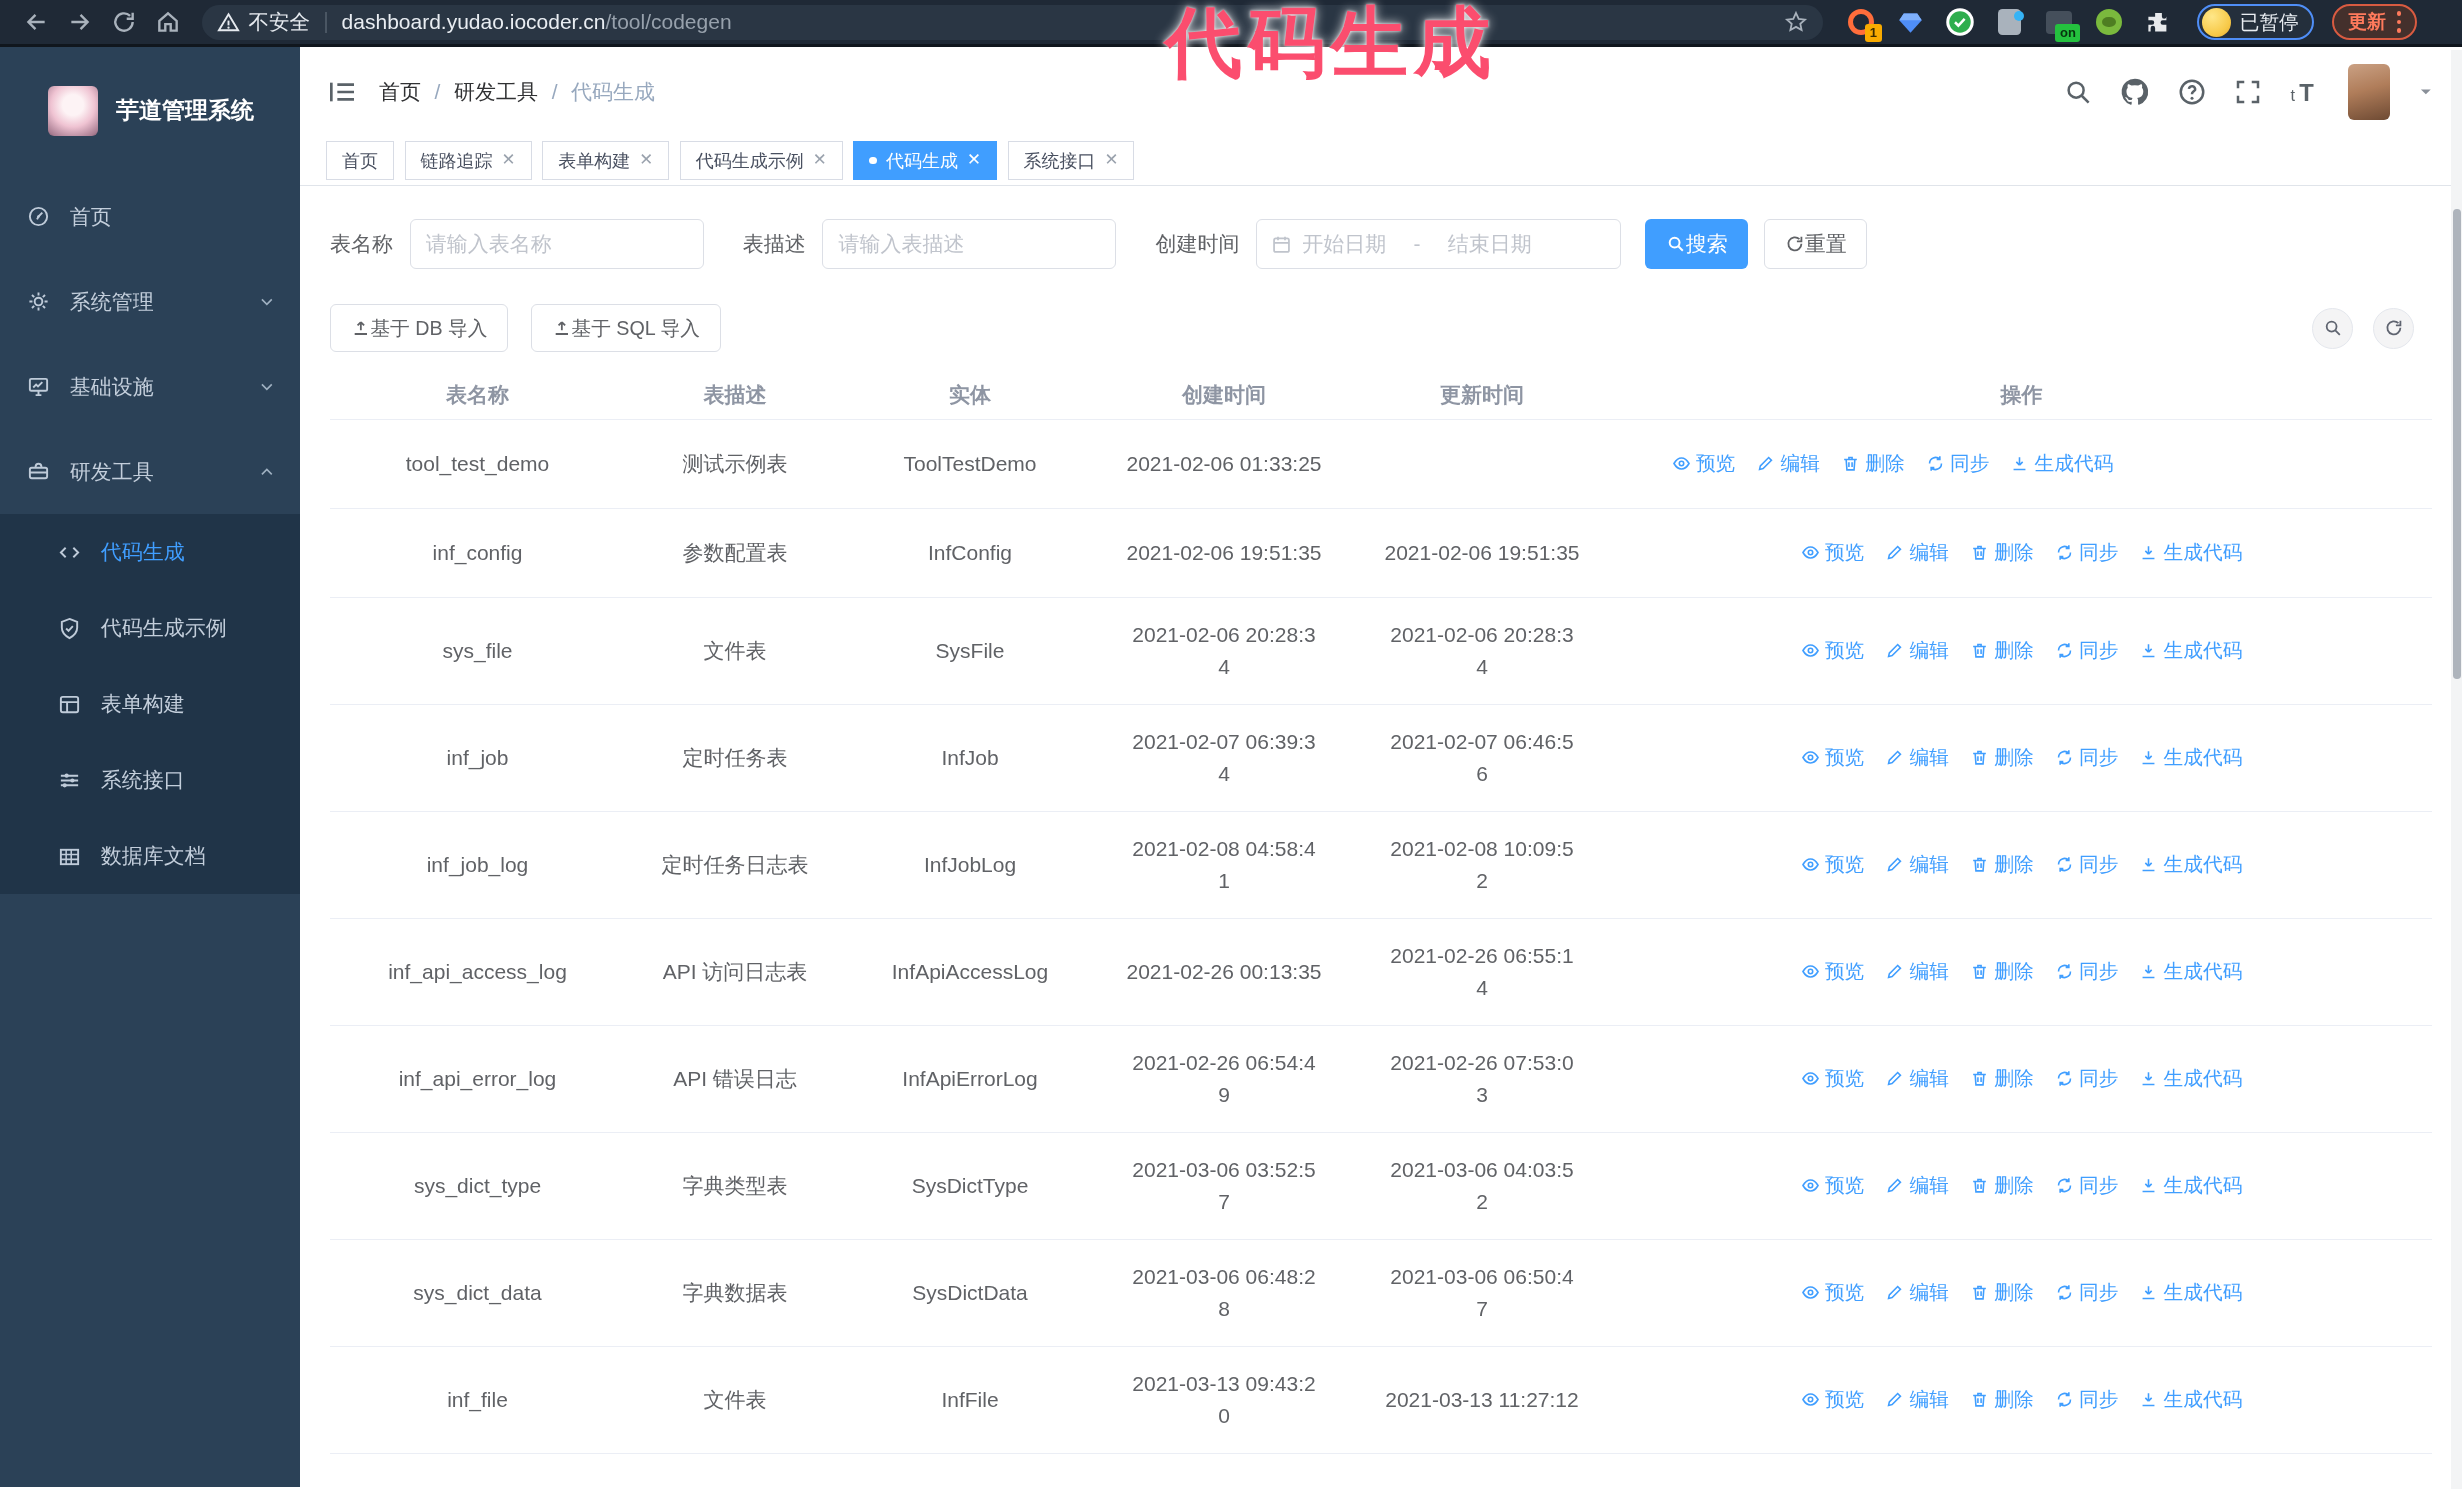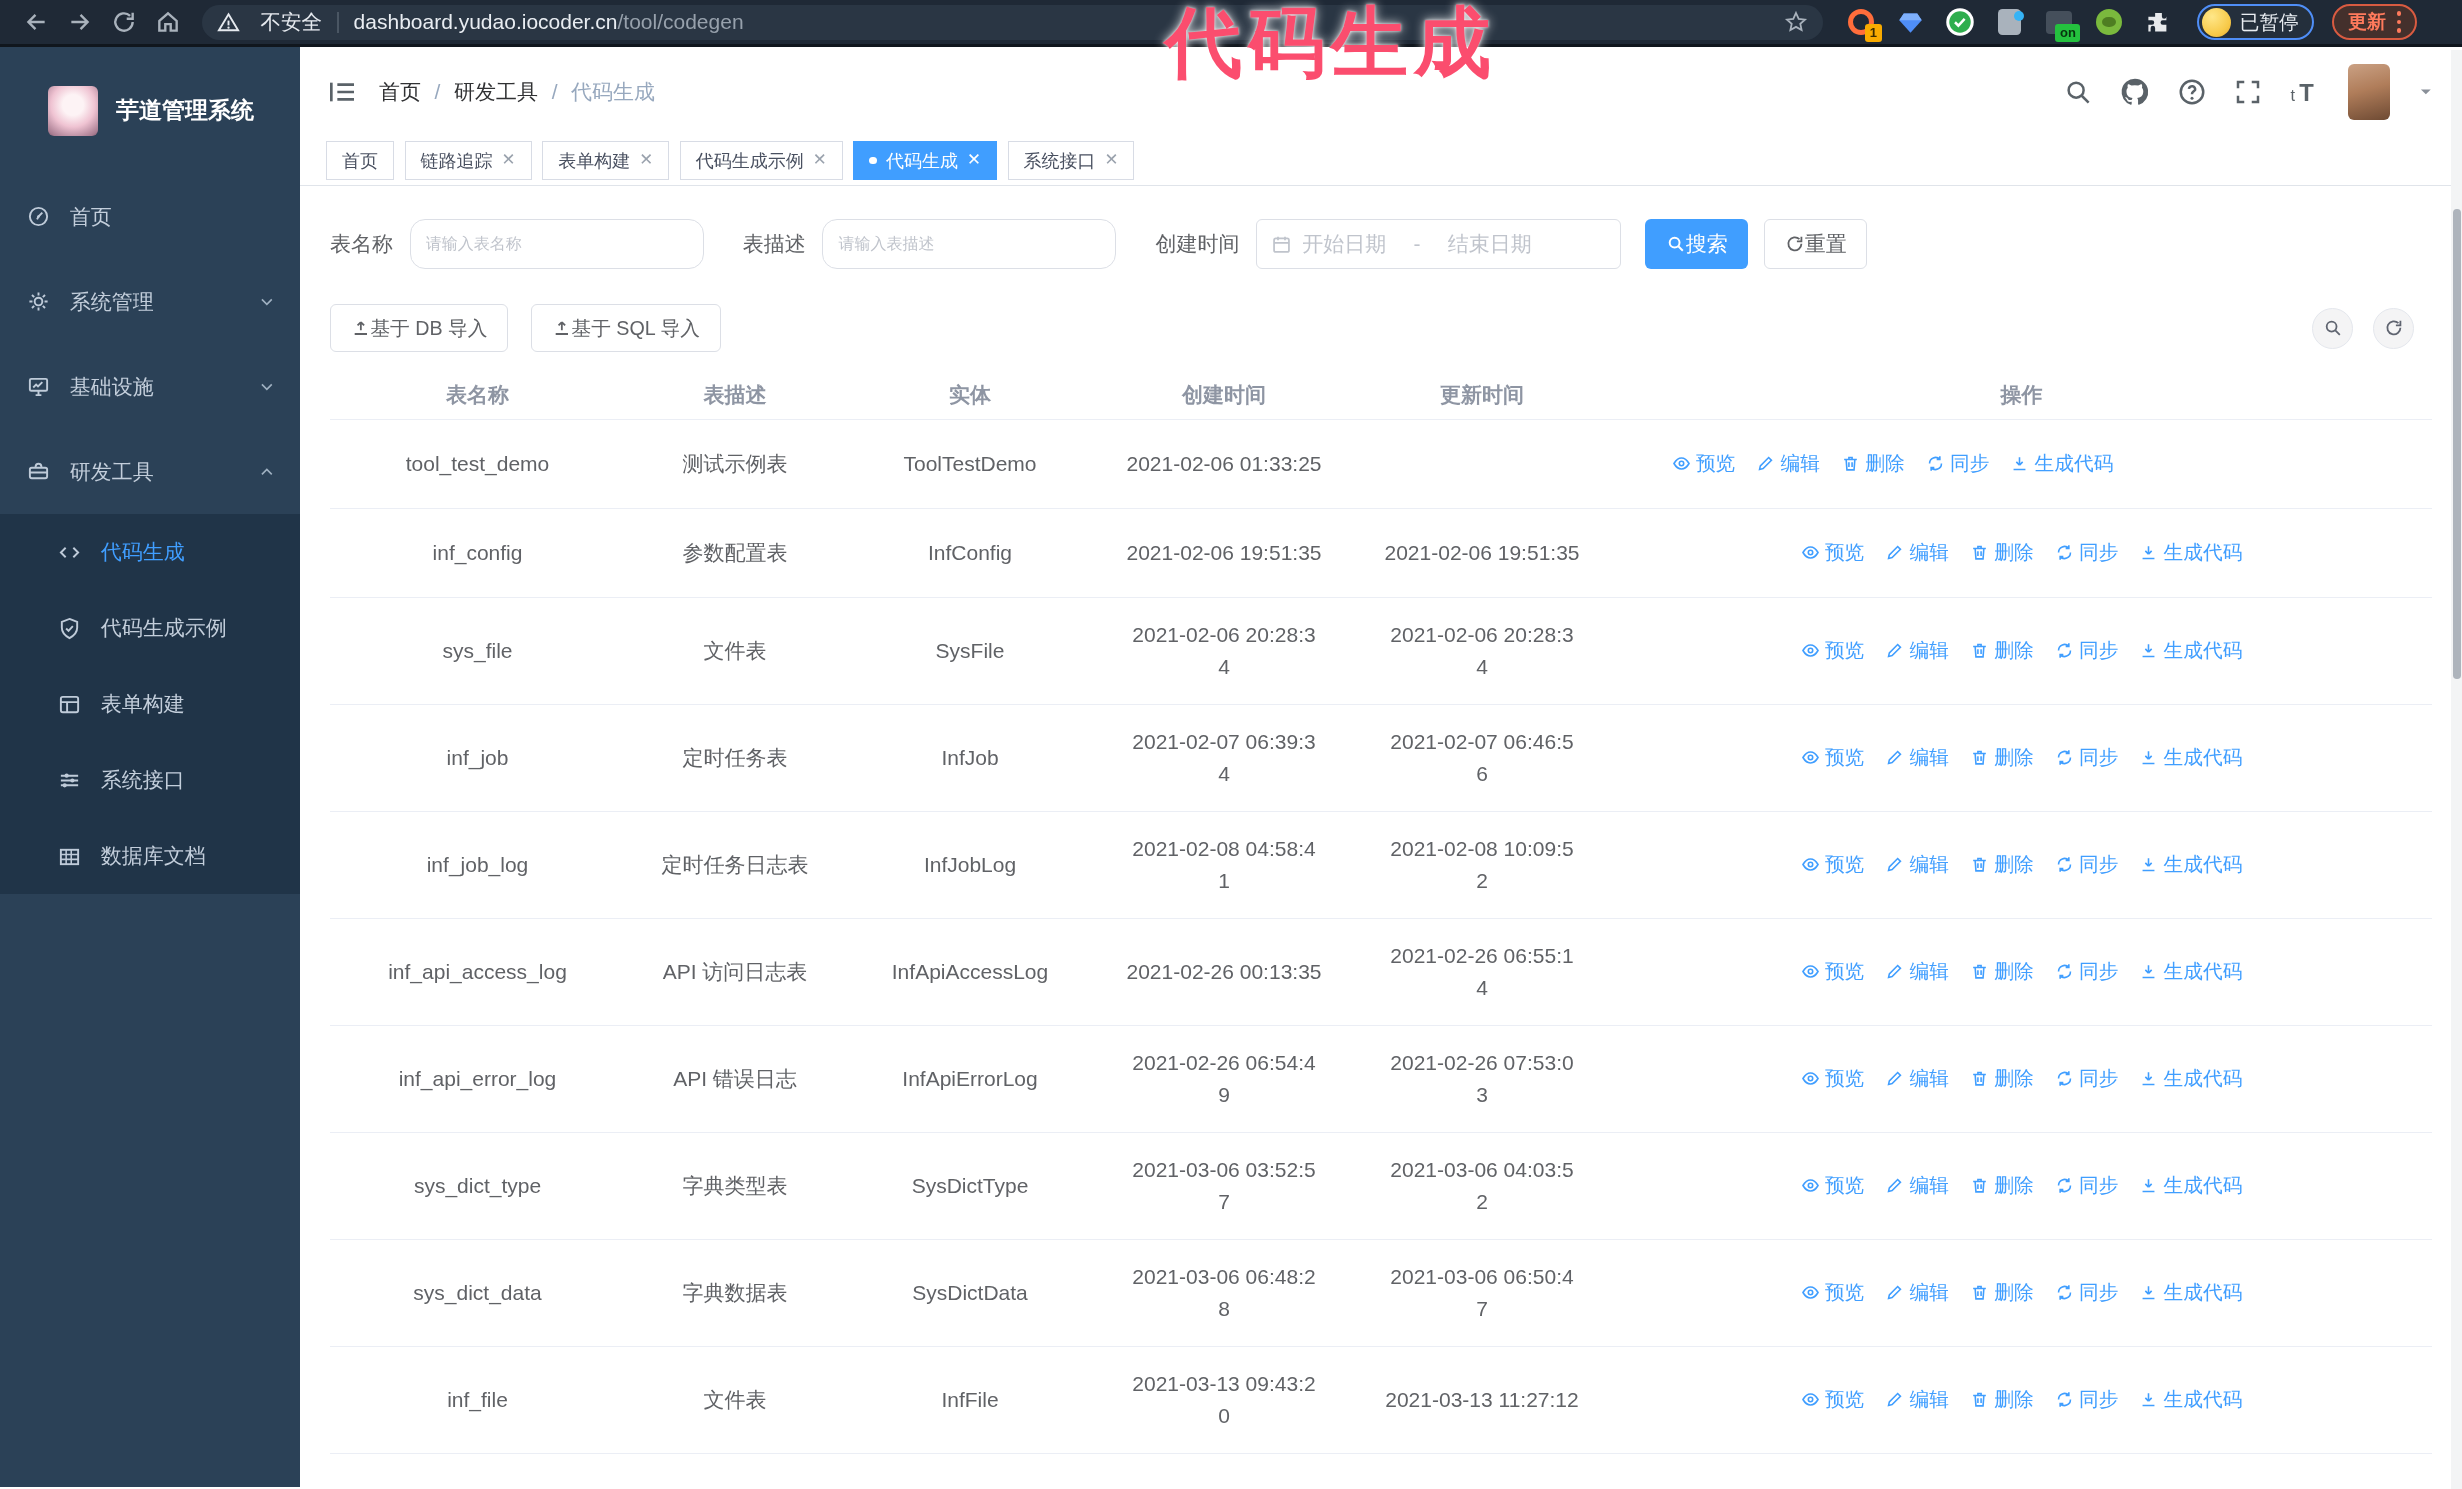--- a/index.html
+++ b/index.html
@@ -7,21 +7,21 @@
        font-family:"Liberation Sans","DejaVu Sans",sans-serif;background:#fff}
   svg{display:block}
 
   
   .chrome{height:47px;background:#1f2936;display:flex;align-items:center;
           padding:0 13.6px;box-sizing:border-box;border-bottom:3px solid #10161d}
   .nav-ico{width:44px;height:35px;display:flex;align-items:center;justify-content:center;
            color:#a9b2bc;flex:0 0 auto;cursor:pointer}
   .omnibox{height:35px;background:#2a3644;border-radius:18px;display:flex;align-items:center;
            margin-left:12px;width:1621px;padding:0 15px;box-sizing:border-box;flex:0 0 auto}
-  .secwrap{display:flex;align-items:center;gap:21px;color:#e6eaef;font-size:20.5px}
+  .secwrap{display:flex;align-items:center;gap:9px;color:#e6eaef;font-size:20.5px}
   .omni-sep{width:1.5px;height:21px;background:#4a5663;margin:0 15px}
   .url{font-size:21px;white-space:nowrap}
   .url-host{color:#e9edf2}
   .url-path{color:#97a1ac}
   .omni-star{margin-left:auto;color:#a9b2bc;cursor:pointer}
   .extbar{display:flex;align-items:center;gap:19.7px;margin-left:23px}
   .ext{position:relative;width:30px;height:30px;display:flex;align-items:center;justify-content:center;cursor:pointer}
   .badge{position:absolute;right:-6px;bottom:-4.5px;background:#f9ab00;color:#3c2d00;
          font-size:13px;line-height:1;padding:2.3px 4.5px;border-radius:3px;font-weight:bold}
   .badge.on{background:#24c13e;color:#07330f}
@@ -82,22 +82,22 @@
        display:flex;align-items:center;padding:0 15px;gap:9px;cursor:pointer;box-sizing:border-box}
   .tag .x{color:#9aa2ad;font-size:16.7px;line-height:1}
   .tag .x::before{content:"✕"}
   .tag.active{background:#409eff;border-color:#409eff;color:#fff}
   .tag.active .x{color:#fff}
   .tag .dot{width:7.6px;height:7.6px;border-radius:50%;background:#fff}
 
   .content{flex:1;padding:33px 30px 0 30px;box-sizing:border-box;overflow:hidden}
   .filters{display:flex;align-items:center;font-size:21px;color:#606266}
   .flabel{margin-right:16.7px;white-space:nowrap}
-  .text-inp{width:294px;height:50px;border:1.5px solid #dcdfe6;border-radius:15px;padding:0 15px;
-            font-size:16px;color:#b91c1c;box-sizing:border-box;outline:none;margin-right:39px;
+  .text-inp{width:294px;height:50px;border:1.5px solid #dcdfe6;border-radius:6px;padding:0 15px;
+            font-size:21px;color:#b91c1c;box-sizing:border-box;outline:none;margin-right:39px;
             font-family:inherit}
   input::placeholder{color:#c0c4cc}
   .daterange{width:365px;height:50px;border:1.5px solid #dcdfe6;border-radius:6px;display:flex;
              align-items:center;padding:0 13.6px;gap:10.6px;box-sizing:border-box;color:#c0c4cc;
              font-size:21px;margin-right:19.7px}
   .dph{white-space:nowrap}
   .btn{height:50px;border-radius:6px;font-size:21px;display:inline-flex;align-items:center;
        padding:0 19.7px;box-sizing:border-box;cursor:pointer;border:1.5px solid transparent;white-space:nowrap}
   .btn.primary{background:#409eff;color:#fff;margin-left:4.5px}
   .btn.plain{background:#fff;border-color:#dcdfe6;color:#606266;margin-left:16px}

